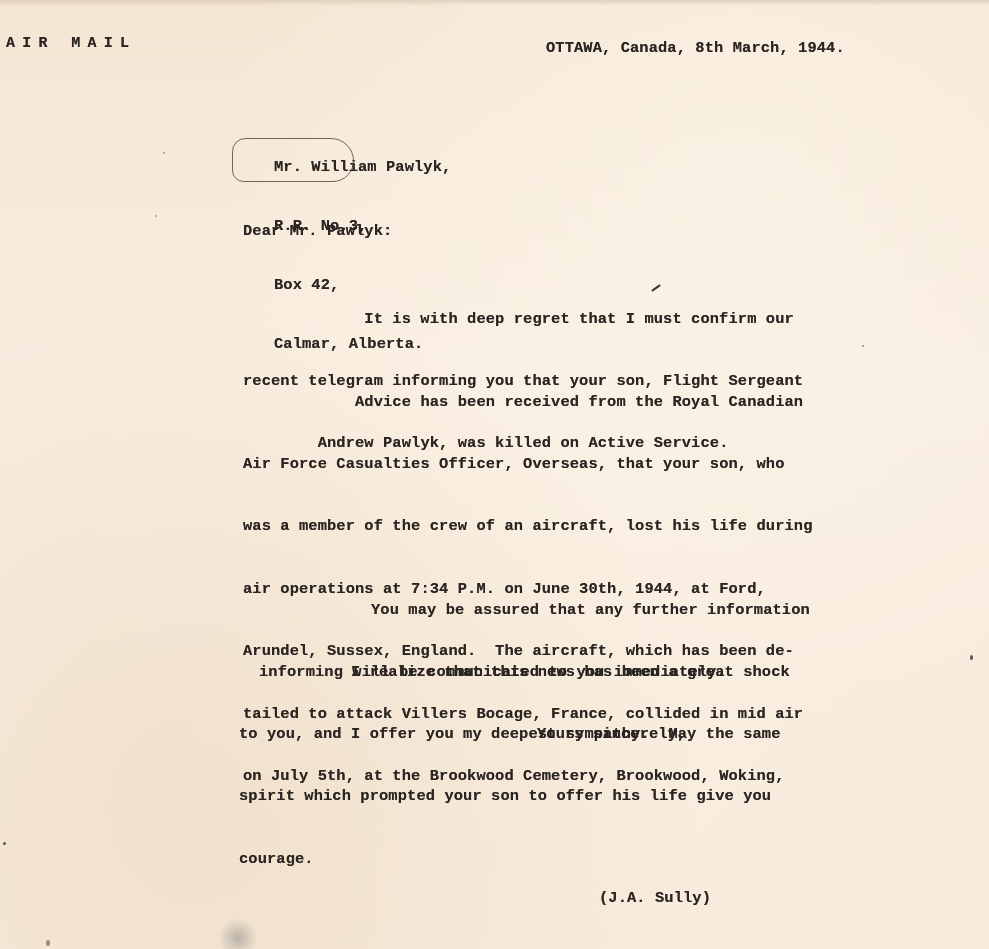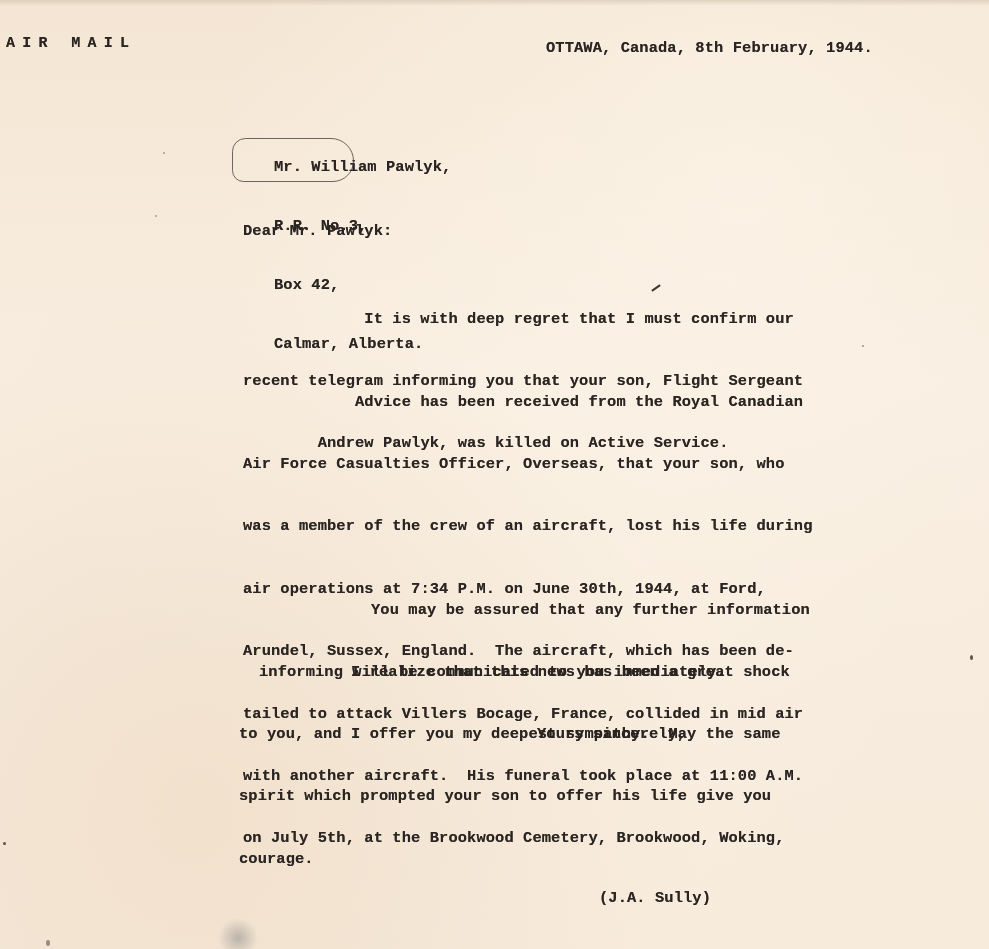--- a/index.html
+++ b/index.html
@@ -115,21 +115,21 @@
     }
   </style>
 </head>
 <body>
 
 <div class="page">
   <div class="topshade"></div>
 
   <div class="typed airmail"><span class="ch">A</span><span class="ch">I</span><span class="ch">R</span><span class="ch"> </span><span class="ch">M</span><span class="ch">A</span><span class="ch">I</span><span class="ch">L</span></div>
 
-  <div class="typed dateline">OTTAWA, Canada, 8th February, 1944.</div>
+  <div class="typed dateline">OTTAWA, Canada, 8th March, 1944.</div>
 
   <div class="typed address">
     <div>Mr. William Pawlyk,</div>
     <div>R.R. No.3,</div>
     <div>Box 42,</div>
     <div>Calmar, Alberta.</div>
   </div>
   <div class="loop"></div>
 
   <div class="typed salutation">Dear Mr. Pawlyk:</div>
@@ -141,21 +141,20 @@
   </div>
   <div class="tick-mark"></div>
 
   <div class="typed para p2">
     <div>            Advice has been received from the Royal Canadian</div>
     <div>Air Force Casualties Officer, Overseas, that your son, who</div>
     <div>was a member of the crew of an aircraft, lost his life during</div>
     <div>air operations at 7:34 P.M. on June 30th, 1944, at Ford,</div>
     <div>Arundel, Sussex, England.  The aircraft, which has been de-</div>
     <div>tailed to attack Villers Bocage, France, collided in mid air</div>
-    <div>with another aircraft.  His funeral took place at 11:00 A.M.</div>
     <div>on July 5th, at the Brookwood Cemetery, Brookwood, Woking,</div>
   </div>
 
   <div class="typed para p3">
     <div>            You may be assured that any further information</div>
     <div>informing will be communicated to you immediately.</div>
   </div>
 
   <div class="typed para p4">
     <div>            I realize that this news has been a great shock</div>

